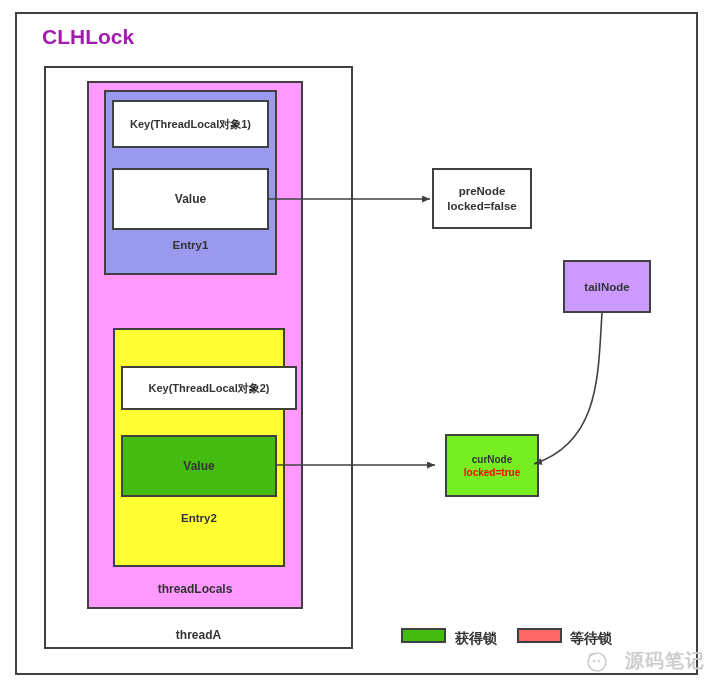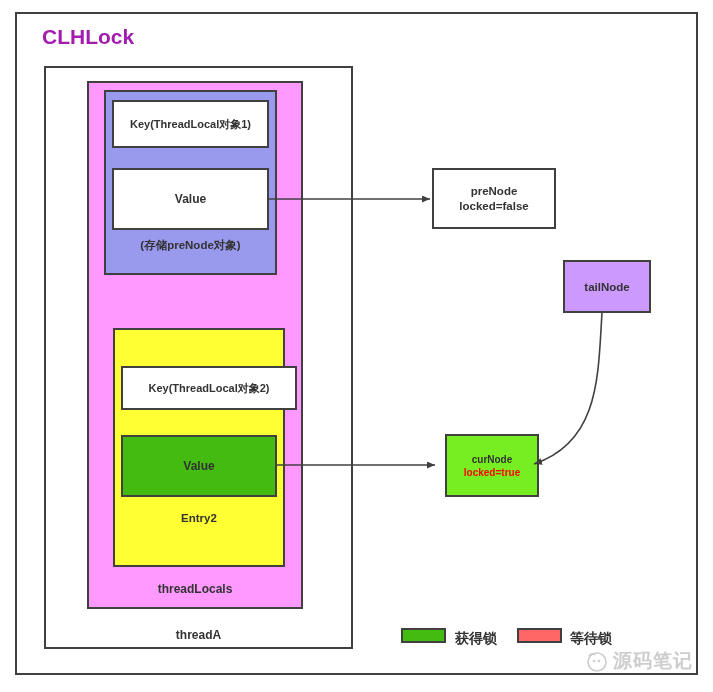--- a/index.html
+++ b/index.html
@@ -30,35 +30,35 @@
   .value1-box{left:112px;top:168px;width:157px;height:62px;background:#ffffff;font-size:12px;font-weight:bold;}
   .entry1-label{left:104px;top:238px;width:173px;text-align:center;font-size:11.5px;font-weight:bold;line-height:1.25;}
 
   
   .entry2-box{left:113px;top:328px;width:172px;height:239px;background:#FFFF33;}
   .key2-box{left:121px;top:366px;width:176px;height:44px;background:#ffffff;font-size:11px;font-weight:bold;}
   .value2-box{left:121px;top:435px;width:156px;height:62px;background:#44BB11;font-size:12px;font-weight:bold;}
   .entry2-label{left:113px;top:511px;width:172px;text-align:center;font-size:11.5px;font-weight:bold;line-height:1.25;}
 
   
-  .prenode-box{left:432px;top:168px;width:124px;height:61px;background:#ffffff;font-size:11.5px;font-weight:bold;line-height:1.3;}
+  .prenode-box{left:432px;top:168px;width:100px;height:61px;background:#ffffff;font-size:11.5px;font-weight:bold;line-height:1.3;}
   .tailnode-box{left:563px;top:260px;width:88px;height:53px;background:#CC99FF;font-size:11.5px;font-weight:bold;}
   .curnode-box{left:445px;top:434px;width:94px;height:63px;background:#77EE22;font-size:10px;font-weight:bold;line-height:1.3;}
   .locked-true{color:#FF0000;}
 
   
   .legend-swatch{position:absolute;box-sizing:border-box;border:2px solid #404040;width:45px;height:15px;}
   .legend-swatch.green{left:401px;top:628px;background:#44BB11;}
   .legend-swatch.red{left:517px;top:628px;background:#FF6666;}
   .legend-label{position:absolute;font-size:14px;font-weight:bold;color:#333;}
   .legend-label.acquired{left:455px;top:630px;}
   .legend-label.waiting{left:570px;top:630px;}
 
   
-  .watermark{left:585px;top:648px;display:flex;align-items:center;gap:4px;color:#cccccc;}
+  .watermark{left:585px;top:648px;display:flex;align-items:center;gap:16px;color:#cccccc;}
   .watermark-text{font-size:19px;font-weight:bold;letter-spacing:1px;color:#cdcdcd;}
   .watermark-icon{width:24px;height:24px;}
 
   
   .arrow-layer{position:absolute;left:0;top:0;width:713px;height:692px;pointer-events:none;}
 </style>
 </head>
 <body>
 
 <div class="box outer-frame"></div>
@@ -71,21 +71,21 @@
 <div class="abs threadlocals-label">threadLocals</div>
 
 <div class="box entry1-box" style="background: rgb(153, 153, 238);"></div>
 <div class="box key1-box center-flex">
   <span>Key(ThreadLocal对象1)</span>
 </div>
 <div class="box value1-box center-flex">
   <span>Value</span>
 </div>
 <div class="abs entry1-label">
-  <div>(存储preNode对象)</div>
+  <div>Entry1</div>
 </div>
 
 <div class="box entry2-box" style="background: rgb(255, 255, 51);"></div>
 <div class="box key2-box center-flex">
   <span>Key(ThreadLocal对象2)</span>
 </div>
 <div class="box value2-box center-flex" style="background: rgb(68, 187, 17);">
   <span>Value</span>
 </div>
 <div class="abs entry2-label">

